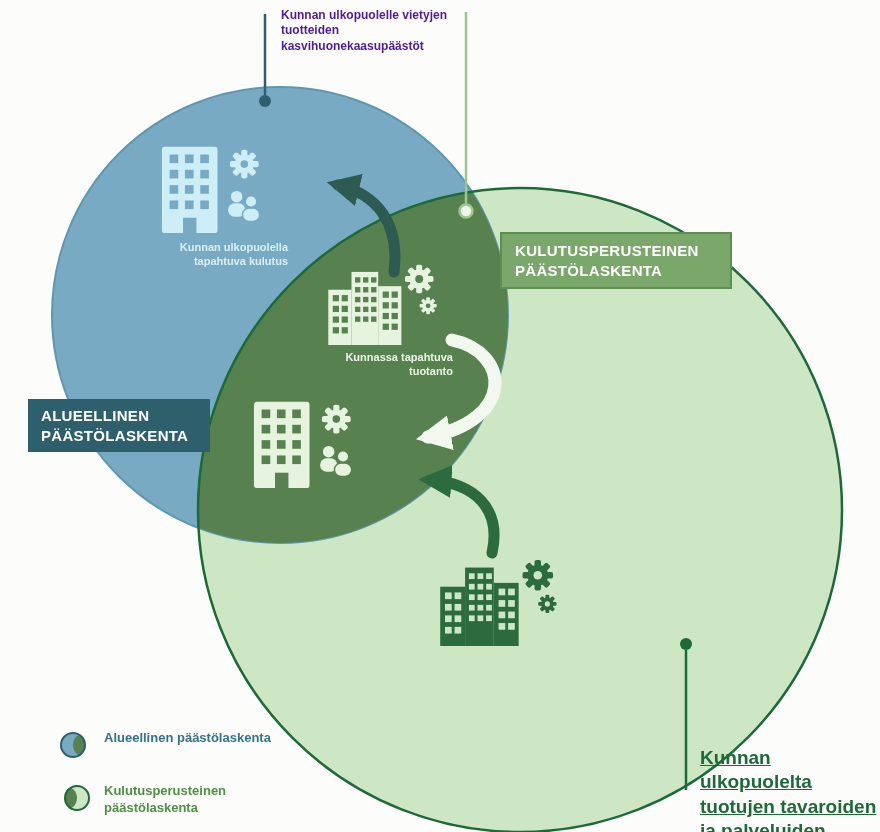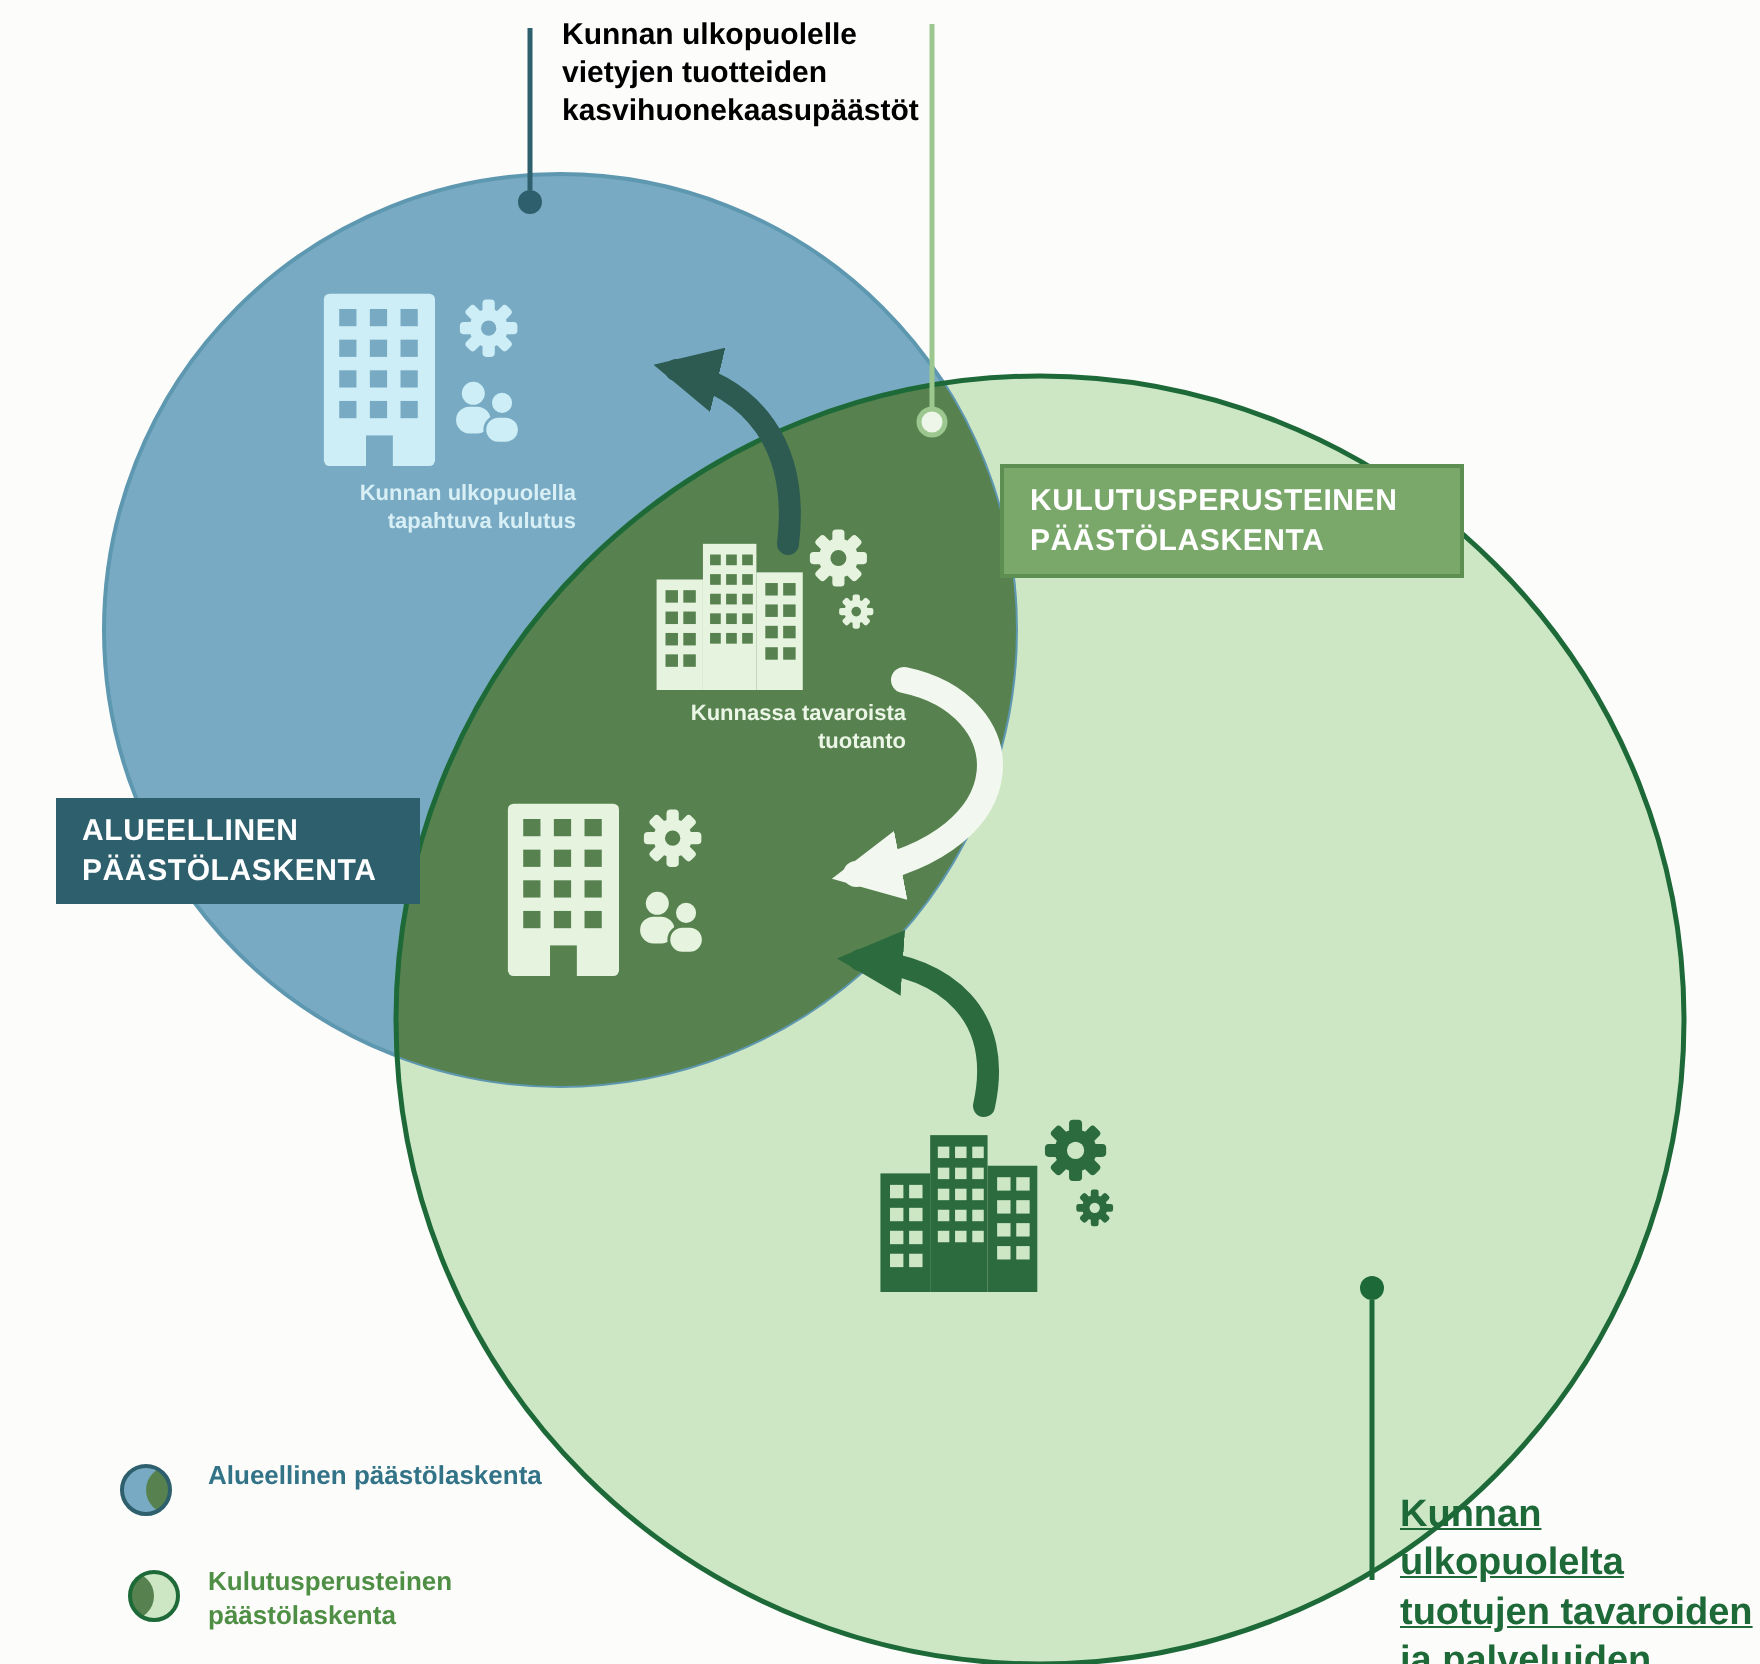--- a/index.html
+++ b/index.html
@@ -6,21 +6,21 @@
   html,body { background:#ffffff; }
   body { font-family:"Liberation Sans", sans-serif; }
   .canvas {
     position:relative; width:880px; height:832px;
     background:#fcfcfa; overflow:hidden;
   }
   .venn-svg { position:absolute; left:0; top:0; }
 
   
   .ann { position:absolute; font-weight:bold; line-height:1.28; }
-  .ann-tl { left:281px; top:8px;  width:190px; color:#000000; font-size:15px; }
+  .ann-tl { left:281px; top:8px;  width:190px; color:#4c1d95; font-size:12px; }
   .ann-tr { left:478px; top:8px;  width:315px; color:#7dab68; font-size:13.5px; }
   .ann-br { left:700px; top:746px; width:178px; color:#1d6a38; font-size:19px;text-decoration:underline; }
 
   
   .tagbox {
     position:absolute; color:#fff; font-weight:bold; font-size:15px;
     letter-spacing:.3px; line-height:1.3; padding:7px 13px;
   }
   .tag-regional    { left:28px;  top:399px; width:182px; background:#2e5f6c; }
   .tag-consumption { left:500px; top:232px; width:232px; background:#7aa86a; border:2px solid #5e8f52; }
@@ -294,21 +294,21 @@
           <rect x="-16" y="-3.4" width="32" height="6.8" rx="2" transform="rotate(90)"></rect>
           <rect x="-16" y="-3.4" width="32" height="6.8" rx="2" transform="rotate(135)"></rect>
           <circle r="11"></circle>
         </g>
         <circle r="4.5" fill="var(--bg)"></circle>
       </g>
     </svg>
   </div>
 
   <div class="nodelabel nl-a">Kunnan ulkopuolella tapahtuva kulutus</div>
-  <div class="nodelabel nl-b">Kunnassa tavaroista tuotanto</div>
+  <div class="nodelabel nl-b">Kunnassa tapahtuva tuotanto</div>
 
   <div class="legend-item li-1">
     <svg width="34" height="34">
       <defs>
           <clipPath id="lc1">
             <circle cx="15" cy="17" r="12"></circle>
           </clipPath>
         </defs>
       <circle cx="15" cy="17" r="12" fill="#78abc3"></circle>
       <circle cx="27" cy="17" r="12" fill="#57824f" clip-path="url(#lc1)"></circle>

